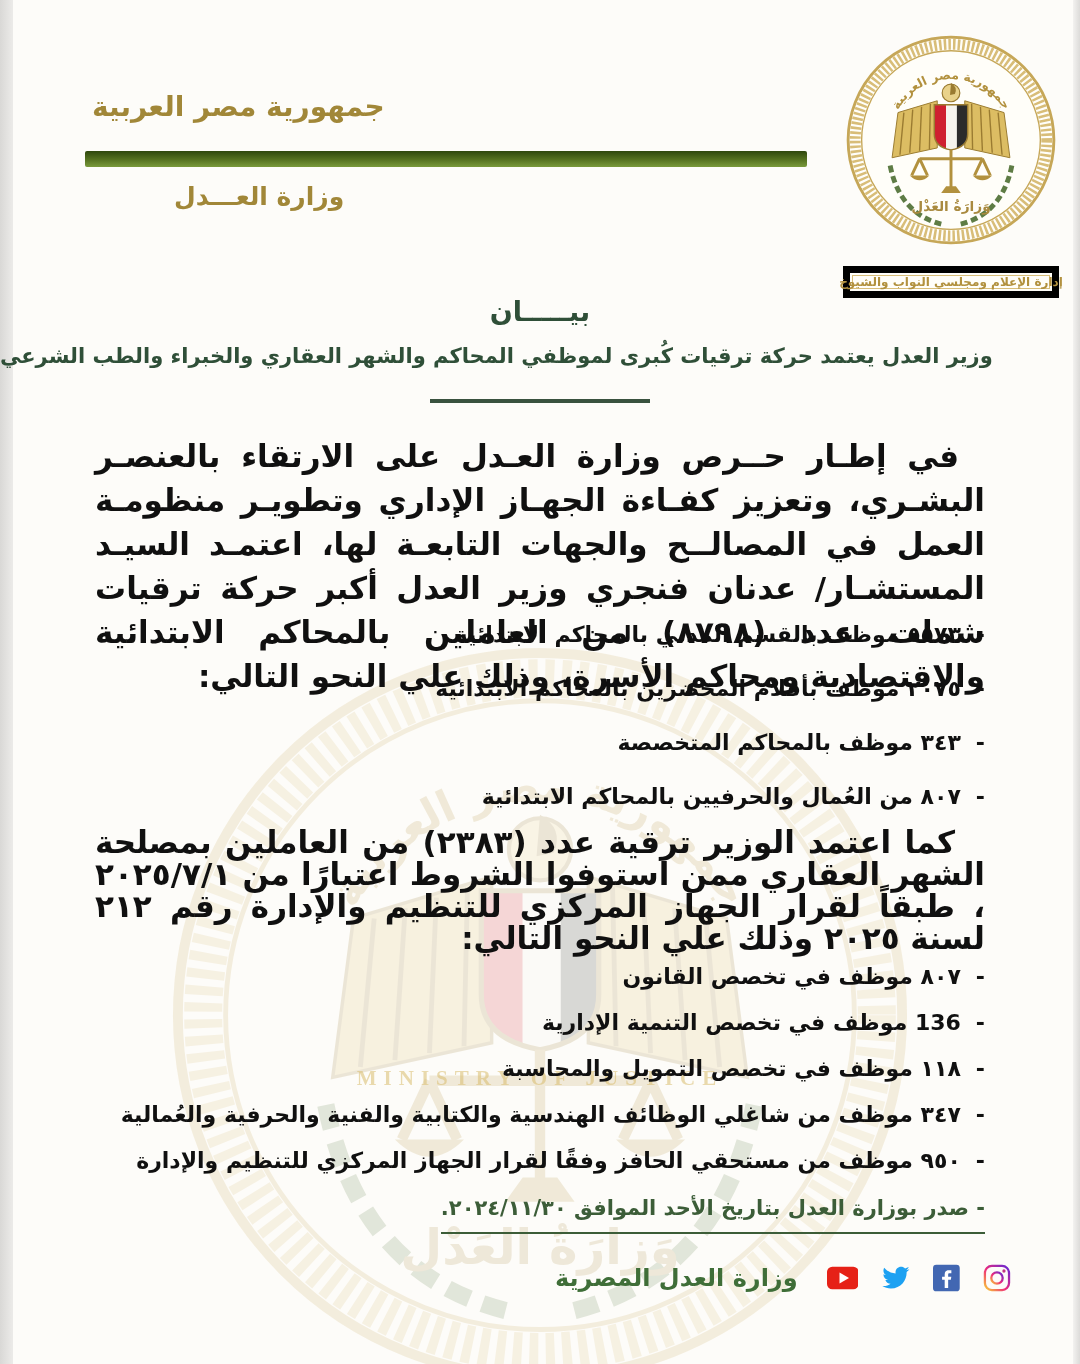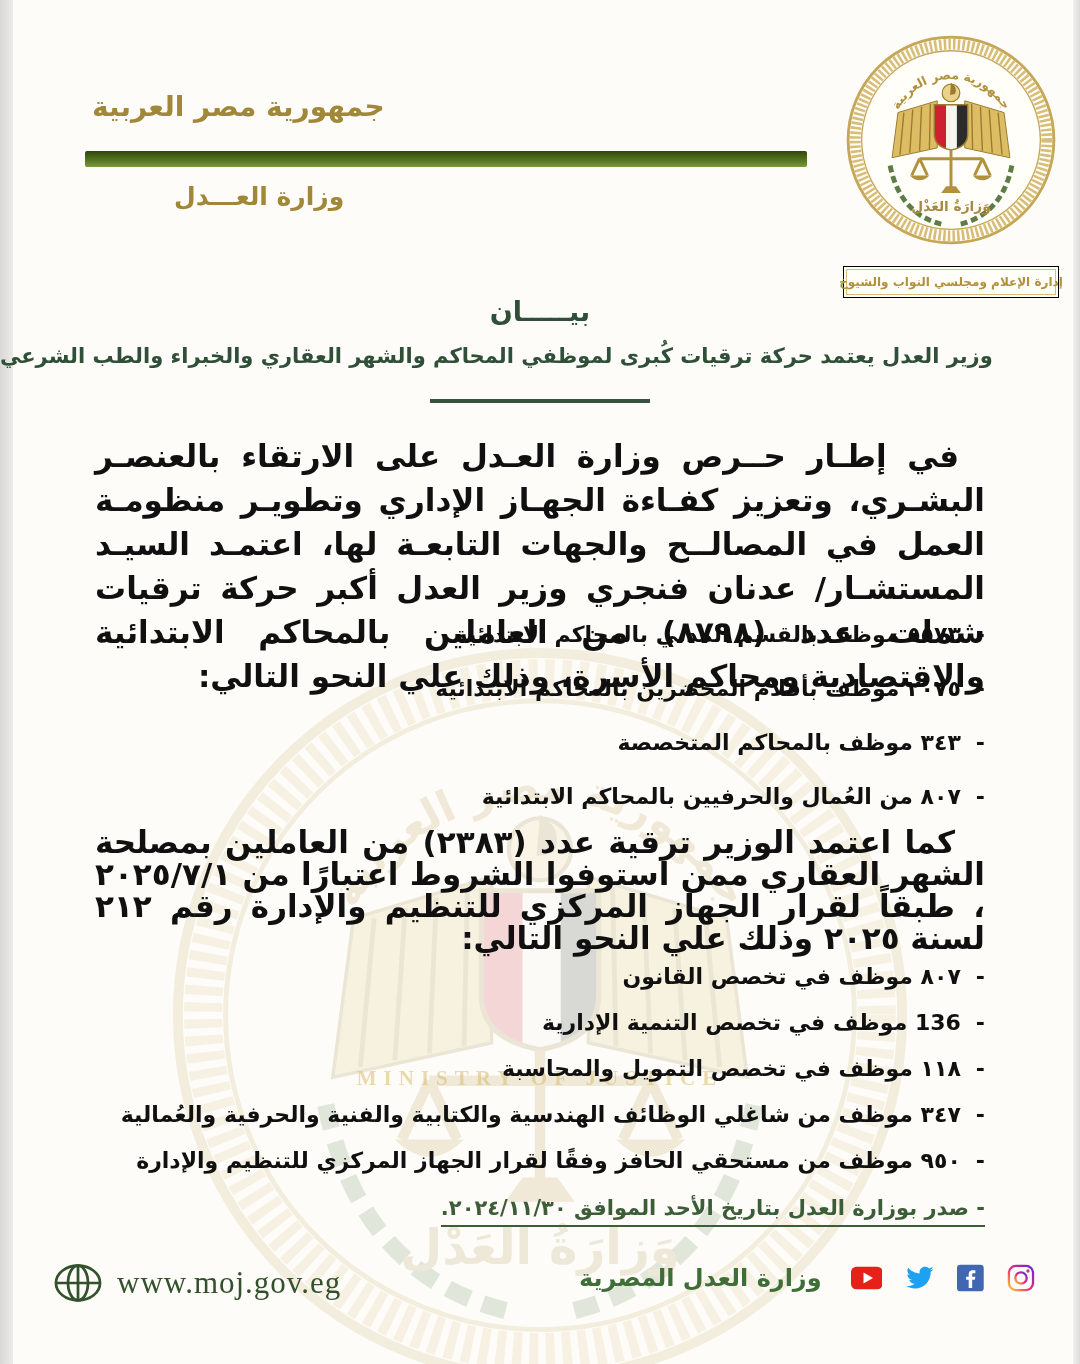--- a/index.html
+++ b/index.html
@@ -32,21 +32,21 @@
     position:absolute; left:85px; top:151px; width:722px; height:16px;
     background:linear-gradient(180deg,#2e470d 0%, #567321 55%, #7a9a3c 100%);
     border-radius:2px;
   }
   .ministry {
     position:absolute; left:138px; top:182px;
     color:#a18738; font-size:25px; font-weight:bold; direction:rtl;margin-left:36px;
   }
   .emblem { position:absolute; left:843px; top:30px; width:216px; }
   .emblem-box {
-    margin-top:6px; width:216px; height:32px; border:1px solid #000000;
+    margin-top:6px; width:216px; height:32px; border:7px solid #000000;
     box-shadow:inset 0 0 0 2px #fffef9, inset 0 0 0 3px #d8bd78;
     display:flex; align-items:center; justify-content:center;
     color:#b2913e; font-size:12px; font-weight:bold; direction:rtl; white-space:nowrap;
     background:#fffef9;
   }
 
   
   .stmt-label {
     position:absolute; left:0; right:0; top:296px; text-align:center;
     color:#2f4f38; font-size:27px; font-weight:bold; direction:rtl;
@@ -76,35 +76,35 @@
     display:flex; direction:rtl; align-items:baseline; gap:15px;
     color:#101010; font-size:22px; font-weight:bold; line-height:30px; white-space:nowrap;
   }
   .list1 .list-item { margin-bottom:24px; }
   .list2 .list-item { margin-bottom:16px; }
   .dash { font-weight:bold; }
 
   .issued {
     position:absolute; right:95px; top:1196px; direction:rtl;
     color:#3c5d38; font-size:21px; font-weight:bold;
-    border-bottom:2px solid #3c5d38; padding-bottom:5px; white-space:nowrap;
+    border-bottom:2px solid #3c5d38; padding-bottom:12px; white-space:nowrap;
   }
 
   
   .website {
     position:absolute; left:52px; top:1262px;
     display:flex; align-items:center; gap:13px;
   }
   .website span {
     font-family:"Liberation Serif","DejaVu Serif",serif;
     color:#33512c; font-size:31px; letter-spacing:1px;
   }
   .social {
     position:absolute; left:555px; top:1255px; width:456px;
-    display:flex; direction:rtl; align-items:center; gap:23px;margin-left:24px;
+    display:flex; direction:rtl; align-items:center; gap:23px;
   }
   .social-caption {
     color:#3f6e38; font-size:24px; font-weight:bold; direction:rtl;
     margin-right:6px; white-space:nowrap;
   }
   .defs-svg { position:absolute; width:0; height:0; }
 </style>
 </head>
 <body>
 
@@ -246,31 +246,20 @@
       </div>
 
       <div class="list-item">
         <span class="dash">-</span>
         <span class="li-text">٩٥٠  موظف من مستحقي الحافز وفقًا لقرار الجهاز المركزي للتنظيم والإدارة</span>
       </div>
     </div>
 
   <div class="issued">- صدر بوزارة العدل بتاريخ الأحد الموافق ٢٠٢٤/١١/٣٠.</div>
 
-  <div class="website">
-    <svg width="52" height="42" viewBox="0 0 48 40">
-      <g stroke="#33512c" stroke-width="2.6" fill="none">
-        <ellipse cx="24" cy="20" rx="21" ry="16.5"></ellipse>
-        <ellipse cx="24" cy="20" rx="9.5" ry="16.5"></ellipse>
-        <line x1="3" y1="20" x2="45" y2="20"></line>
-        <line x1="24" y1="3.5" x2="24" y2="36.5"></line>
-      </g>
-    </svg>
-    <span>www.moj.gov.eg</span>
-  </div>
 
   <div class="social">
     <svg width="46" height="46" viewBox="0 0 44 44">
       <rect x="3" y="3" width="38" height="38" rx="11" fill="none" stroke="url(#ig-grad)" stroke-width="3.6"></rect>
       <circle cx="22" cy="22" r="9" fill="none" stroke="url(#ig-grad)" stroke-width="3.6"></circle>
       <circle cx="33" cy="11" r="2.6" fill="#c13584"></circle>
     </svg>
     <svg width="44" height="44" viewBox="0 0 40 40">
       <rect width="40" height="40" rx="5" fill="#4267b2"></rect>
       <path d="M27.5 13h-3.2c-.9 0-1.6.6-1.6 1.8V18h4.7l-.7 4.6h-4V35h-5.2V22.6H13.6V18h3.9v-3.4c0-3.9 2.3-6.1 5.9-6.1h4.1z" fill="#fff"></path>

